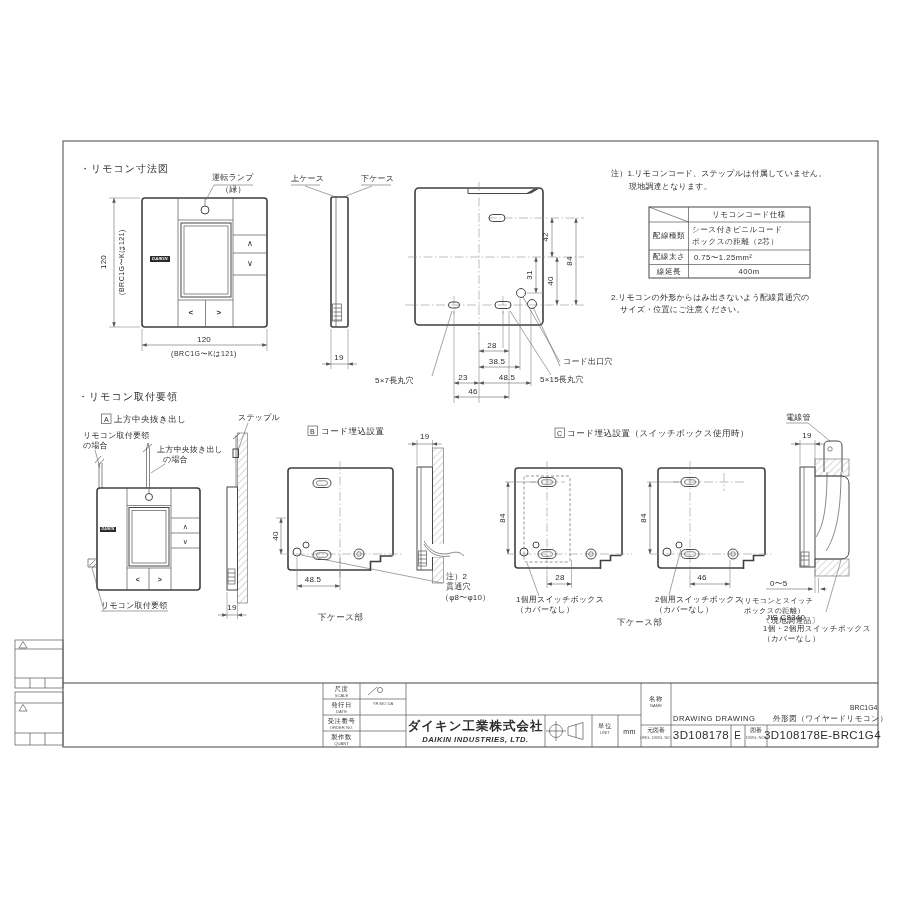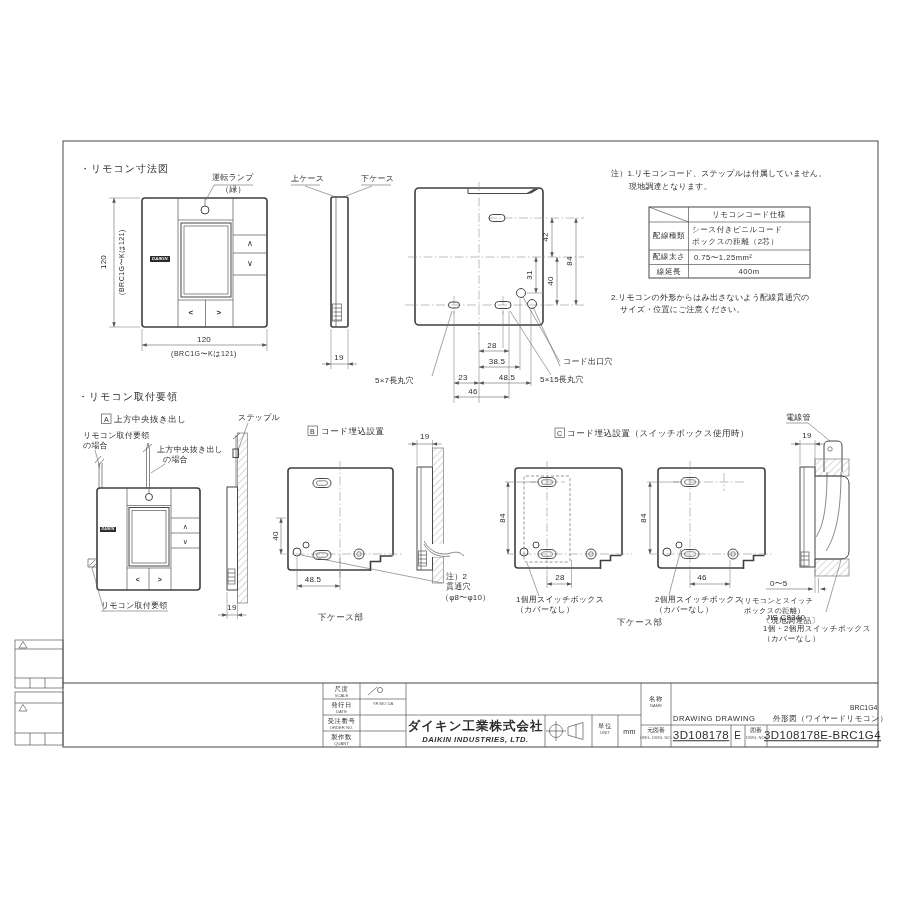--- a/index.html
+++ b/index.html
@@ -11,21 +11,21 @@
   .cr{transform:translate(-50%,-50%) rotate(-90deg);}
   .vl{transform:translate(0,-50%);}
   .f4{font-size:4.2px;letter-spacing:0;}
   .f55{font-size:5.8px;letter-spacing:0;}
   .f6{font-size:6.4px;letter-spacing:0.5px;}
   .f65{font-size:6.8px;letter-spacing:0;}
   .f7{font-size:7px;}
   .f75{font-size:7.6px;}
   .f8{font-size:8px;letter-spacing:0.2px;}
   .f10{font-size:10px;letter-spacing:1px;}
-  .f11{font-size:11.5px;letter-spacing:0.4px;text-decoration:underline;}
+  .f11{font-size:11.5px;letter-spacing:0.4px;}
   .f12{font-size:12.5px;letter-spacing:1px;}
   .b{font-weight:bold;}
   .i{font-style:italic;}
   .gy{color:#555;}
   .logo{position:absolute;background:#2b2b2b;color:#fff;font-size:4.2px;font-weight:bold;
         font-style:italic;padding:1px 2px;letter-spacing:0.2px;line-height:1;}
   .logo.mini{font-size:3.4px;padding:1px 1.5px;}
   
   .ob{stroke:#474747;fill:none;stroke-width:1;}
   .ob2{stroke:#3f3f3f;fill:none;stroke-width:1.6;}

